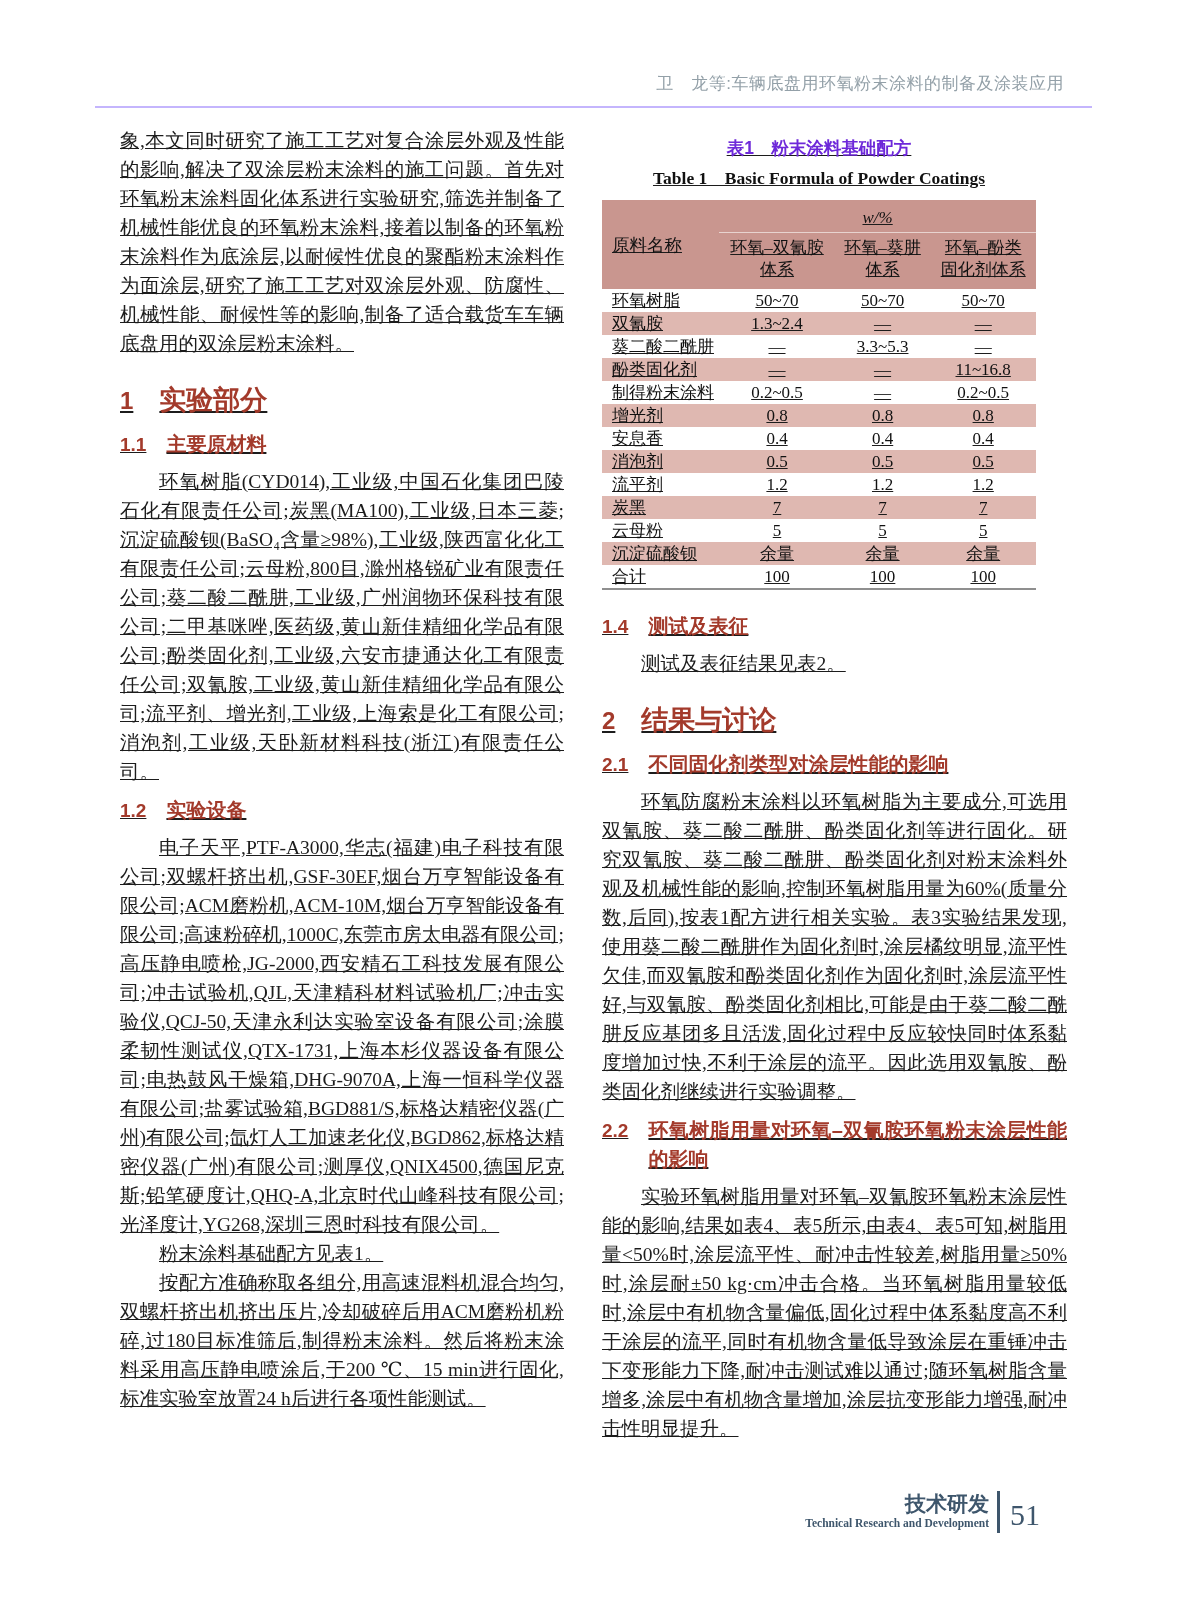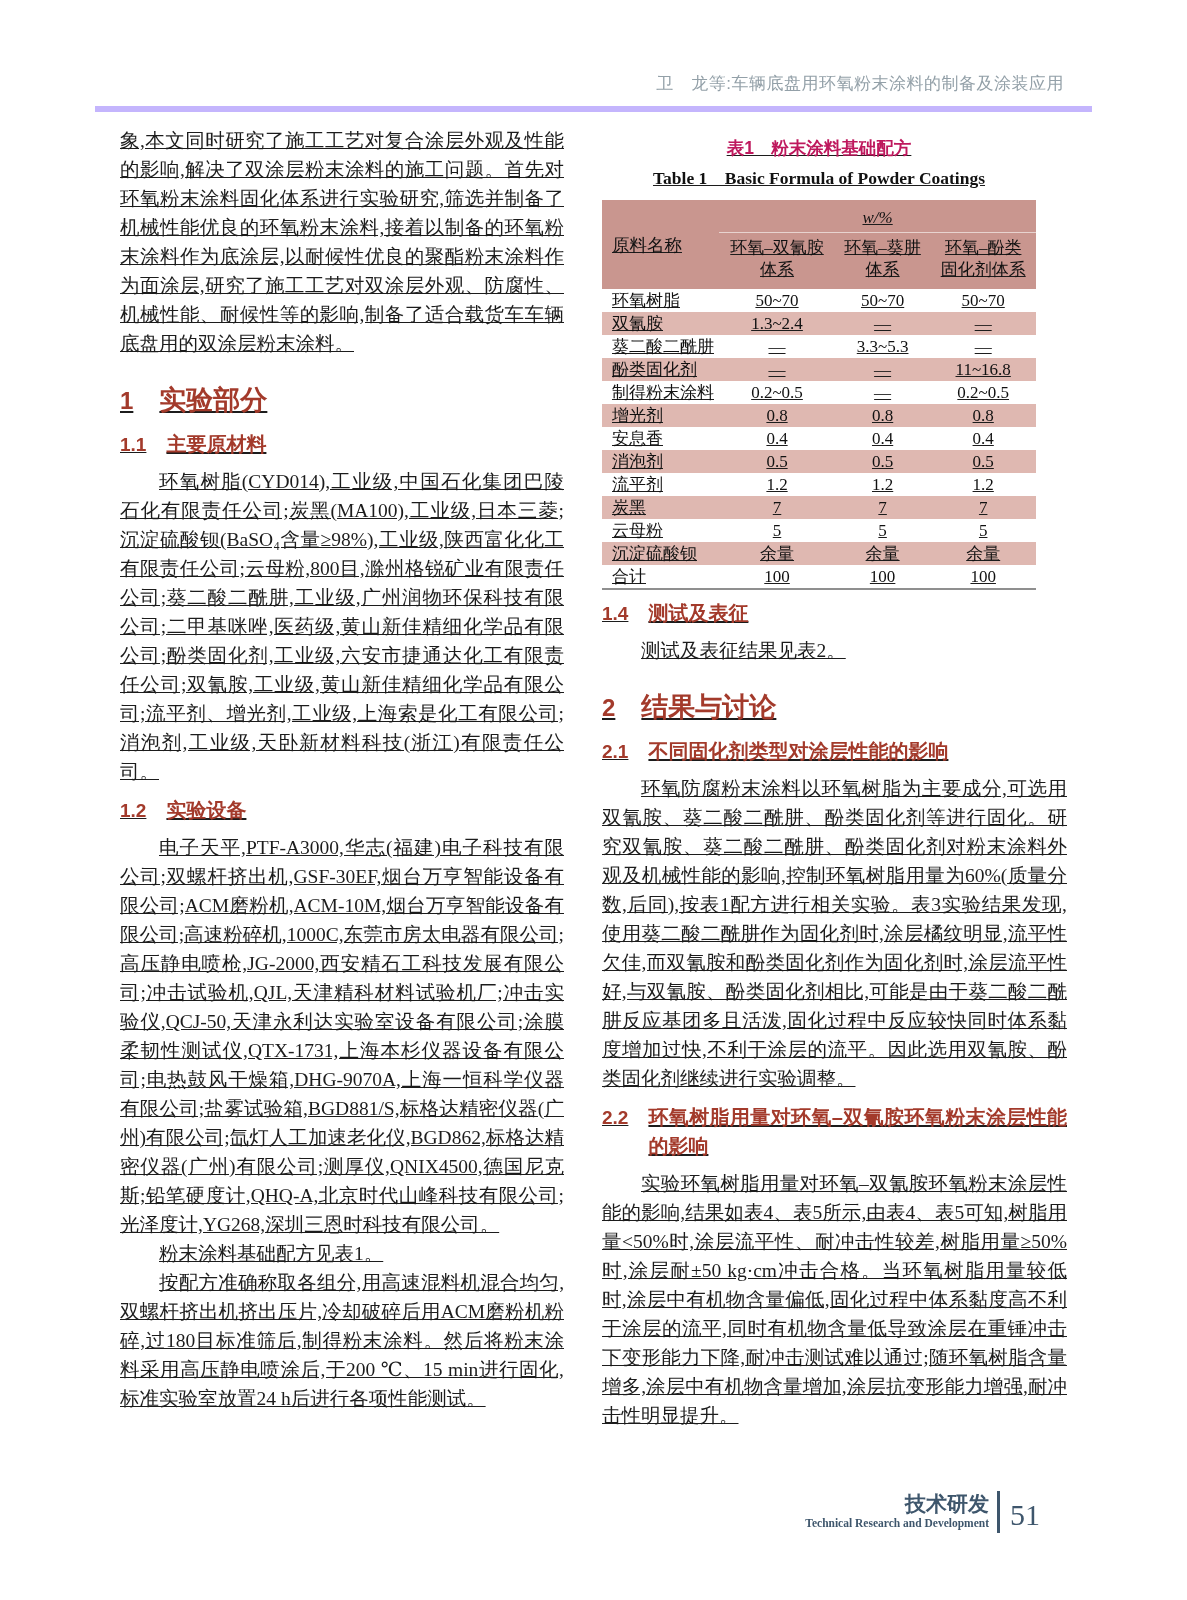--- a/index.html
+++ b/index.html
@@ -6,21 +6,21 @@
   body{
     width:1187px;height:1600px;background:#ffffff;position:relative;
     font-family:"Liberation Serif","DejaVu Serif",serif;
     color:#1c1c1c;overflow:hidden;
   }
   
   .running-header{
     position:absolute;top:72px;left:95px;width:997px;
     text-align:right;font-size:17px;letter-spacing:0.5px;
     color:#93a0a8;font-family:"Liberation Sans","DejaVu Sans",sans-serif;
-    padding-bottom:11px;border-bottom:6px solid #c4b5fd;
+    padding-bottom:11px;border-bottom:2px solid #c4b5fd;
     padding-right:28px;box-sizing:border-box;
   }
   
   .columns{
     position:absolute;top:126px;left:120px;width:947px;
     display:flex;gap:38px;text-decoration:underline;
   }
   .col-left{width:444px;flex:none;}
   .col-right{width:465px;flex:none;}
   p.body-text{
@@ -39,21 +39,21 @@
     display:flex;align-items:baseline;color:#a33a2b;
     font-family:"Liberation Sans","DejaVu Sans",sans-serif;font-weight:bold;
     font-size:20px;margin:10px 0 8px 0;line-height:29px;
   }
   .sec-h2 .num{margin-right:20px;flex:none;font-size:19px;}
   .sec-h2 .ttl{text-align:justify;}
   
   .table-block{width:434px;margin-top:10px;}
   .tbl-caption-zh{
     text-align:center;font-family:"Liberation Sans","DejaVu Sans",sans-serif;
-    font-weight:bold;font-size:17.5px;margin:0 0 6px 0;color:#be185d;
+    font-weight:bold;font-size:17.5px;margin:0 0 6px 0;color:#6d28d9;
   }
   .tbl-caption-en{
     text-align:center;font-weight:bold;font-size:17.5px;margin:0 0 10px 0;color:#111;
   }
   table.formula{
     width:100%;border-collapse:collapse;font-size:17px;color:#111;
     border-bottom:2px solid #8f8f8f;
   }
   table.formula th{font-weight:normal;}
   thead .hdr{background:#c9968f;}
@@ -207,21 +207,21 @@
           <tr>
             <td class="name">合计</td>
             <td>100</td>
             <td>100</td>
             <td>100</td>
           </tr>
         </tbody>
       </table>
     </div>
 
-    <div class="sec-h2" style="margin-top:9px;align-items:flex-end;">
+    <div class="sec-h2" style="margin-top:22px;align-items:flex-end;">
       <span class="num">1.4</span>
       <span class="ttl">测试及表征</span>
     </div>
     <p class="body-text indent">测试及表征结果见表2。</p>
 
     <div class="sec-h1">
       <span class="num">2</span>
       <span class="ttl">结果与讨论</span>
     </div>
 

